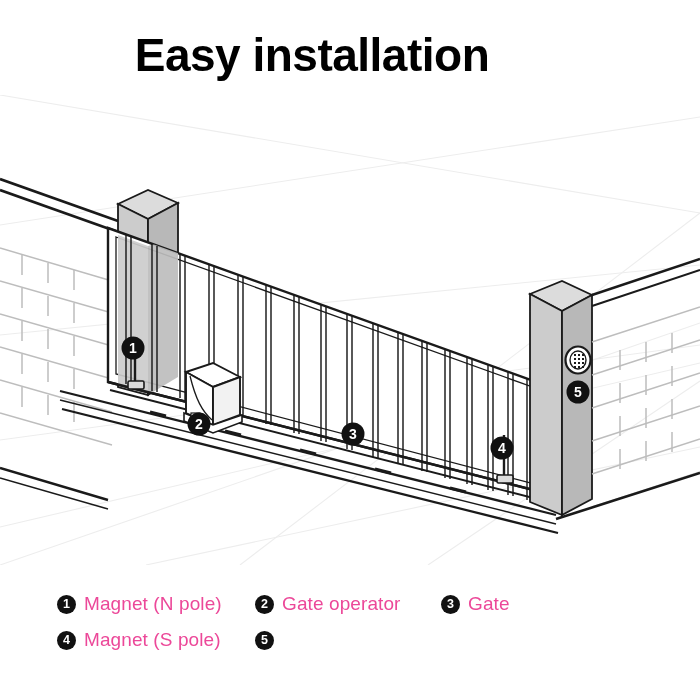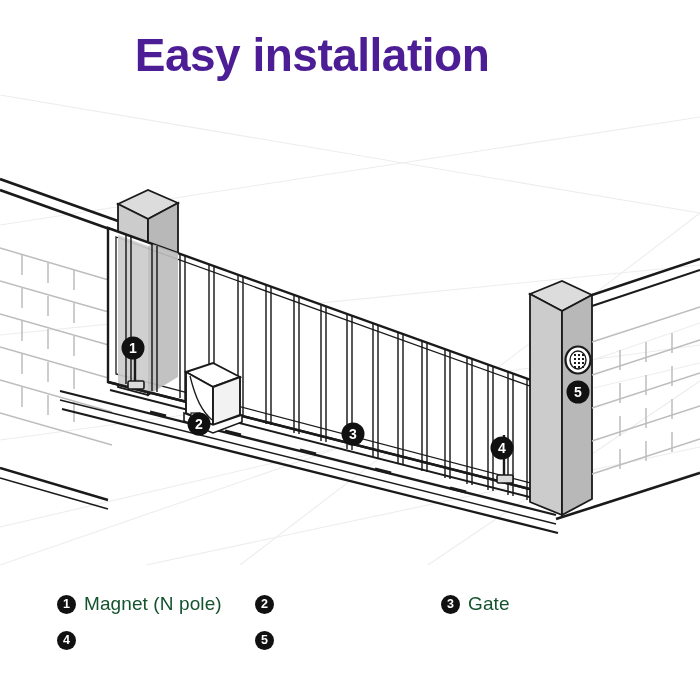--- a/index.html
+++ b/index.html
@@ -25,21 +25,21 @@
   
   #title {
     position: absolute;
     left: 0;
     top: 28px;
     width: 624px;
     text-align: center;
     font-size: 46px;
     font-weight: bold;
     letter-spacing: -0.5px;
-    color: #4c1d95;
+    color: #000000;
     font-family: "Liberation Sans", sans-serif;
   }
   
   #illustration {
     position: absolute;
     left: 0;
     top: 95px;
     width: 700px;
     height: 470px;
   }
@@ -79,21 +79,21 @@
     background: #111111;
     color: #ffffff;
     font-size: 12.5px;
     font-weight: bold;
     line-height: 1;
     font-family: "Liberation Sans", sans-serif;
     margin-right: 8px;
   }
   .legend-label {
     font-size: 19px;
-    color: #14532d;
+    color: #ec4899;
     font-family: "Liberation Sans", sans-serif;
     letter-spacing: 0.1px;
   }
 </style>
 </head>
 <body>
 
 <div id="page">
 
   <div id="title">Easy installation</div>
@@ -332,30 +332,32 @@
 
   <div id="legend">
 
     <div class="legend-row row0">
       <div class="legend-item" style="left:57px;">
         <span class="legend-badge">1</span>
         <span class="legend-label">Magnet (N pole)</span>
       </div>
       <div class="legend-item" style="left:255px;">
         <span class="legend-badge">2</span>
+        <span class="legend-label">Gate operator</span>
       </div>
       <div class="legend-item" style="left:441px;">
         <span class="legend-badge">3</span>
         <span class="legend-label">Gate</span>
       </div>
     </div>
 
     <div class="legend-row row1">
       <div class="legend-item" style="left:57px;">
         <span class="legend-badge">4</span>
+        <span class="legend-label">Magnet (S pole)</span>
       </div>
       <div class="legend-item" style="left:255px;">
         <span class="legend-badge">5</span>
       </div>
     </div>
 
   </div>
 
 </div>
 

